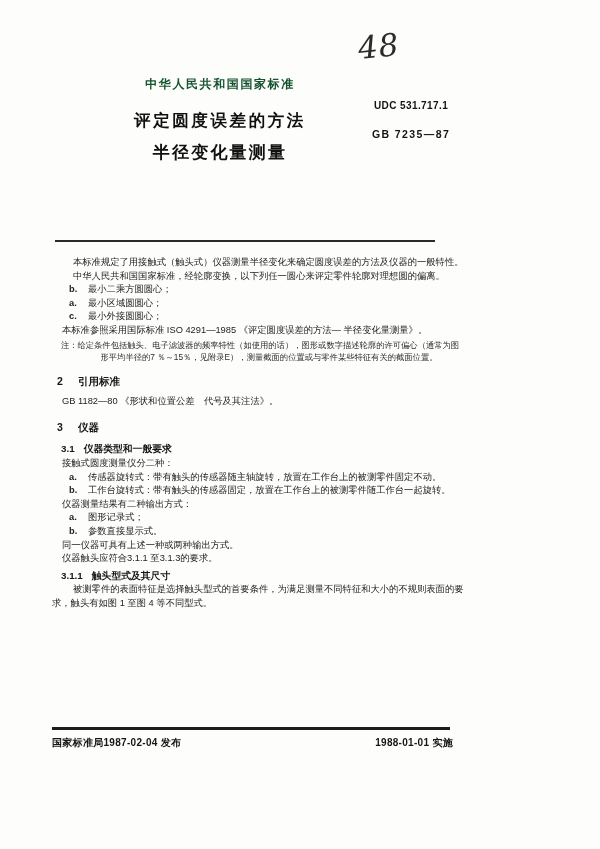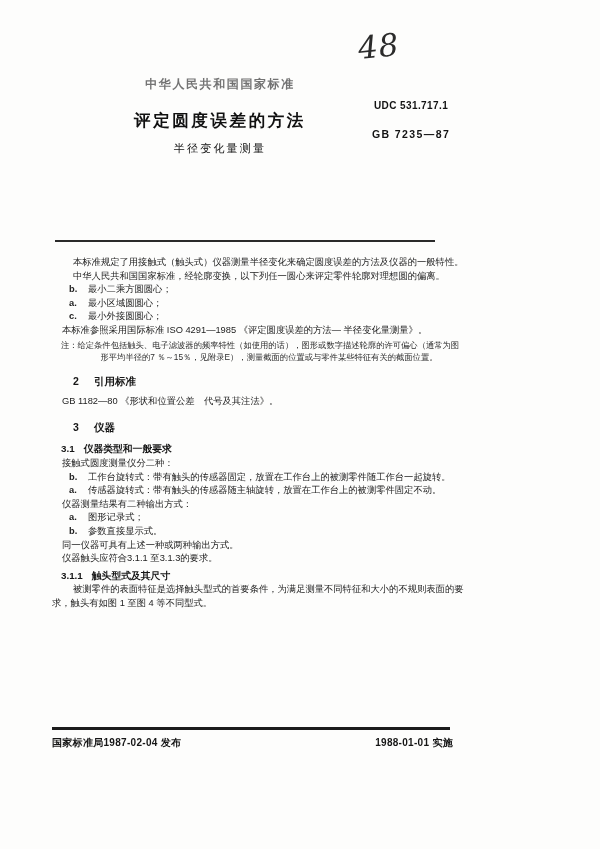--- a/index.html
+++ b/index.html
@@ -11,29 +11,29 @@
   
   .handwritten{
     position:absolute;top:28px;left:358px;
     font-family:"DejaVu Serif",serif;font-style:italic;
     font-size:31px;color:#2b2b2b;transform:rotate(-6deg);
     letter-spacing:1px;
   }
   
   .org-label{
     position:absolute;top:76px;left:52px;width:336px;text-align:center;
-    font-size:12px;font-weight:bold;letter-spacing:1.6px;color:#737373;
+    font-size:12px;font-weight:bold;letter-spacing:1.6px;color:#14532d;
   }
   .title-zh1{
     position:absolute;top:110px;left:52px;width:336px;text-align:center;
     font-size:16.5px;font-weight:bold;letter-spacing:2.6px;color:#111;
   }
   .title-zh2{
     position:absolute;top:141px;left:52px;width:336px;text-align:center;
-    font-size:11px;font-weight:normal;letter-spacing:2.2px;color:#111;
+    font-size:17px;font-weight:bold;letter-spacing:2.2px;color:#111;
   }
   .title-en1{
     position:absolute;top:174px;left:52px;width:336px;text-align:center;
     font-size:9px;font-weight:bold;letter-spacing:0.2px;color:#171717;
   }
   .title-en2{
     position:absolute;top:189px;left:52px;width:336px;text-align:center;
     font-size:9px;font-weight:bold;letter-spacing:0.2px;color:#171717;
   }
   .udc-code{
@@ -51,21 +51,21 @@
   .content{
     position:absolute;top:256px;left:52px;width:412px;
     font-size:9.3px;line-height:13.6px;color:#222;
   }
   .content .line{white-space:nowrap;}
   .sec-heading{
     font-weight:bold;font-size:10.5px;white-space:nowrap;color:#161616;
   }
   .sec-heading .sec-num{display:inline-block;min-width:6px;margin-left:5px;margin-right:15px;}
   .mb6{margin-bottom:6px;}
-  .mt12{margin-top:12px;margin-left:16px;}
+  .mt12{margin-top:12px;}
   .mb7{margin-bottom:7px;}
   .mb8{margin-bottom:8px;}
   .para-indent{text-indent:21px;}
   .para-indent-sm{text-indent:10px;}
   .li{padding-left:17px;white-space:nowrap;}
   .li .li-label{display:inline-block;width:19px;font-weight:bold;}
   .note{font-size:8.3px;line-height:12px;color:#2d2d2d;margin-top:1px;text-align:center;}
   .note .nl1{padding-left:4px;white-space:nowrap;}
   .note .nl2{padding-left:22px;white-space:nowrap;}
   .sub-heading{
@@ -135,24 +135,24 @@
     <div class="sec-heading mt12 mb8">
       <span class="sec-num">3</span><span>仪器</span>
     </div>
 
     <div class="sub-heading">
       <span class="sub-num">3.1</span><span>仪器类型和一般要求</span>
     </div>
     <div class="line para-indent-sm">接触式圆度测量仪分二种：</div>
 
     <div class="li">
-      <span class="li-label">b.</span><span>工作台旋转式：带有触头的传感器固定，放置在工作台上的被测零件随工作台一起旋转。</span>
+      <span class="li-label">a.</span><span>传感器旋转式：带有触头的传感器随主轴旋转，放置在工作台上的被测零件固定不动。</span>
     </div>
     <div class="li">
-      <span class="li-label">a.</span><span>传感器旋转式：带有触头的传感器随主轴旋转，放置在工作台上的被测零件固定不动。</span>
+      <span class="li-label">b.</span><span>工作台旋转式：带有触头的传感器固定，放置在工作台上的被测零件随工作台一起旋转。</span>
     </div>
 
     <div class="line para-indent-sm">仪器测量结果有二种输出方式：</div>
 
     <div class="li">
       <span class="li-label">a.</span><span>图形记录式；</span>
     </div>
     <div class="li">
       <span class="li-label">b.</span><span>参数直接显示式。</span>
     </div>

